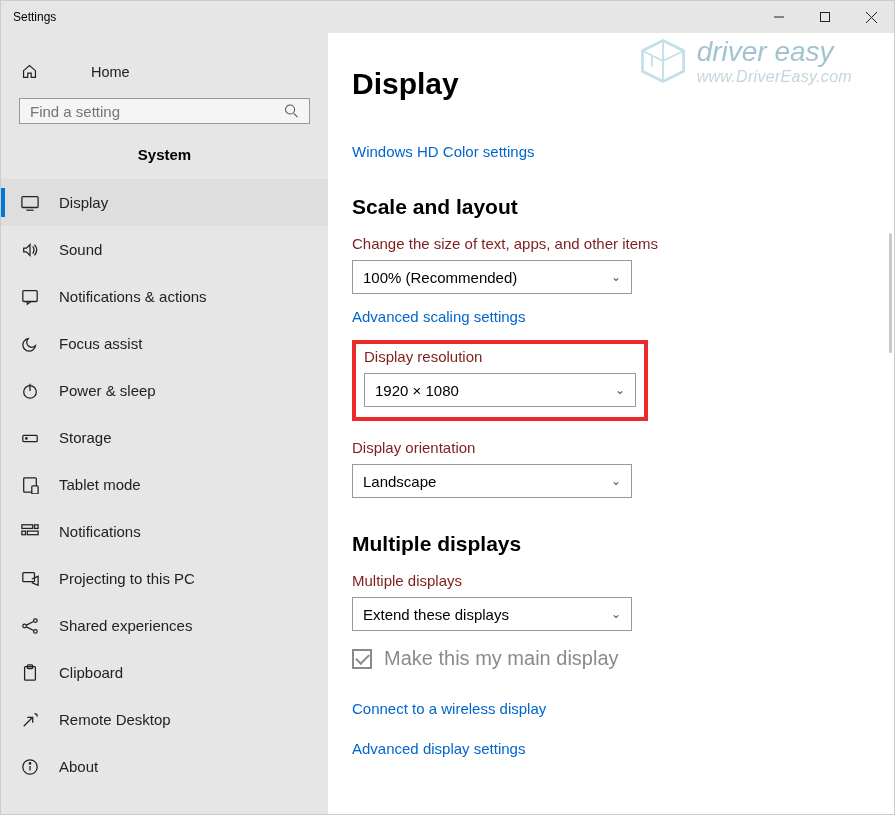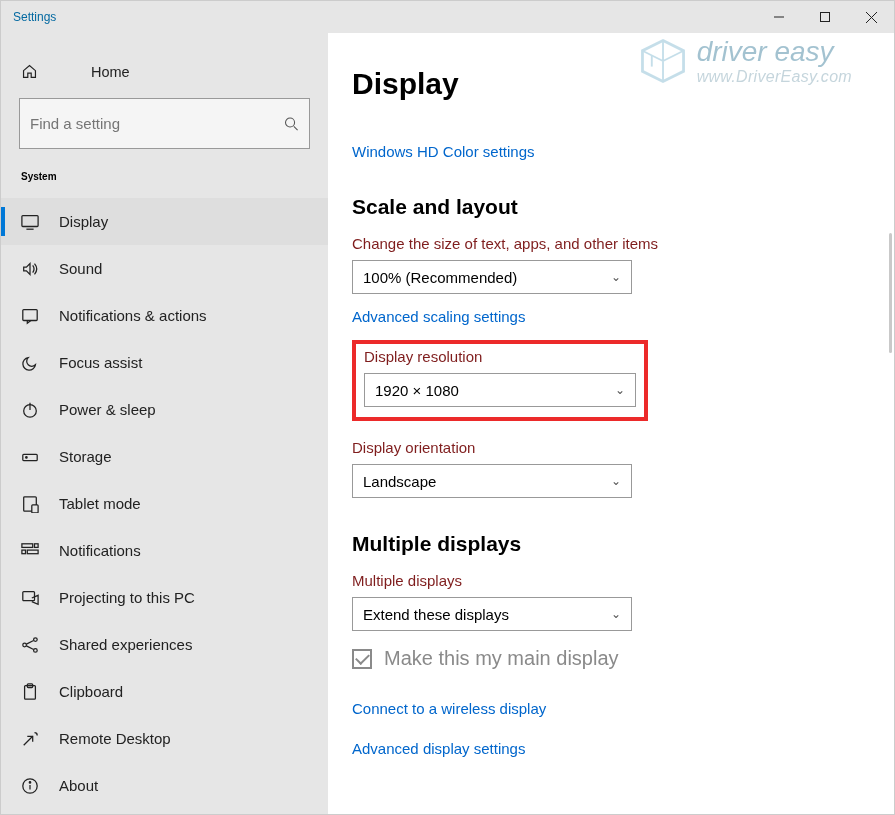--- a/index.html
+++ b/index.html
@@ -1,28 +1,28 @@
 <!DOCTYPE html>
 <html><head>
 <meta charset="utf-8">
 <style>
   * { box-sizing: border-box; margin: 0; padding: 0; font-family: "Segoe UI", Arial, sans-serif; }
   body { width: 895px; height: 815px; overflow: hidden; position: relative; background: #fff; border: 1px solid #ccc;}
   .titlebar { height: 32px; display: flex; align-items: center; justify-content: space-between; background: #e6e6e6; }
-  .titlebar-left { display:flex; align-items:center; padding-left:12px; font-size:12px; color:#0369a1;}
+  .titlebar-left { display:flex; align-items:center; padding-left:12px; font-size:12px; color:#000000;}
   .titlebar-btns { display:flex; }
   .titlebar-btn { width:46px; height:32px; display:flex; align-items:center; justify-content:center; font-family: "Segoe UI Symbol", sans-serif; font-size:11px; color:#222;}
   .container { display:flex; height: calc(100% - 32px);}
   .sidebar { width: 327px; background:#e6e6e6; padding-top:20px; position:relative;}
   .nav-home { display:flex; align-items:center; padding: 10px 20px; font-size:14.5px; color:#222;gap:37px;}
   .nav-home svg { margin-right:16px;}
   .search-wrap { padding: 8px 18px 14px 18px;}
-  .search-box { display:flex; align-items:center; justify-content:space-between; border:1px solid #999; background:#f5f5f5; height:51px; padding:0 10px;}
+  .search-box { display:flex; align-items:center; justify-content:space-between; border:1px solid #999; background:#f5f5f5; height:26px; padding:0 10px;}
   .search-box input { border:none; background:transparent; outline:none; font-size:15px; width:100%; color:#555;}
-  .cat-header { font-weight:600; font-size:10px; padding: 8px 20px 16px 20px;}
+  .cat-header { font-weight:600; font-size:15px; padding: 8px 20px 16px 20px; text-align: center;}
   .nav-list {}
   .nav-item { display:flex; align-items:center; height:47px; padding-left:20px; font-size:15px; color:#222; position:relative;}
   .nav-item svg { margin-right:20px; flex-shrink:0;}
   .nav-item.active::before { content:""; position:absolute; left:0; top:9px; bottom:9px; width:4px; background:#0078d7;}
   .nav-item.active { background:rgba(0,0,0,0.03);}
   .main { flex:1; padding: 34px 32px 0 24px; overflow-y:auto; position:relative;}
   .main h1 { font-size:30px; font-weight:600; margin-bottom:28px;}
   .main h2 { font-size:21px; font-weight:600; margin: 34px 0 16px 0;}
   .body-text { font-size:15px; color:#444; line-height:1.35; max-width:440px;}
   .link { color:#0066cc; font-size:15px; display:inline-block; margin-top:14px; cursor:pointer;}

